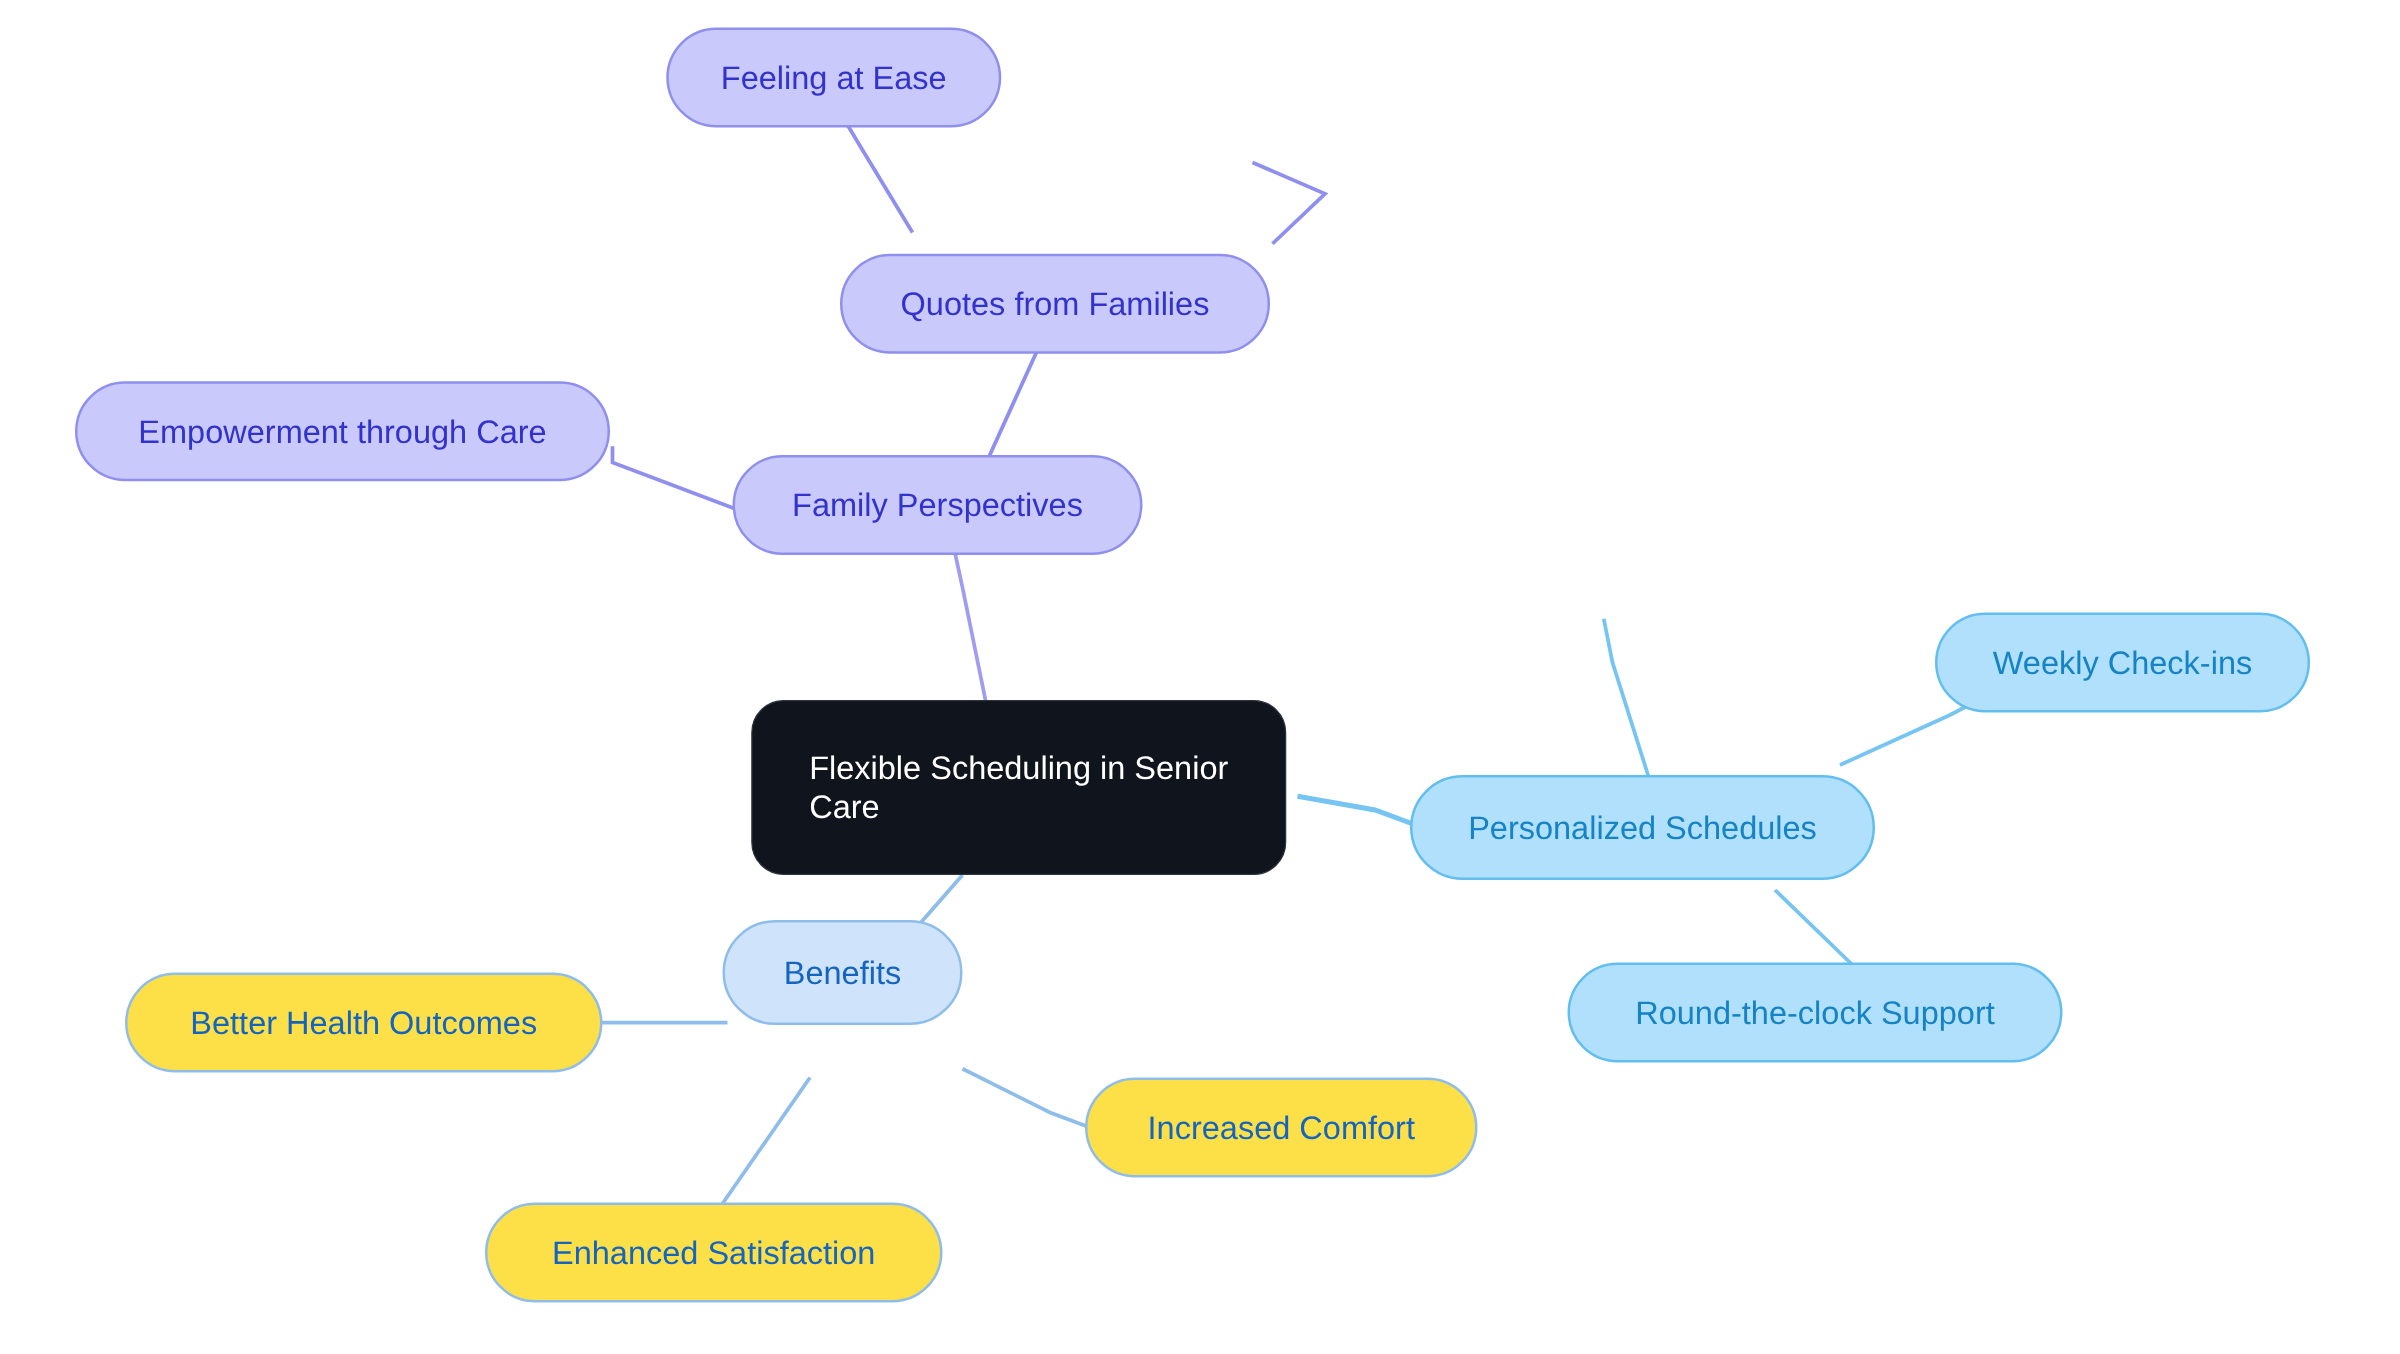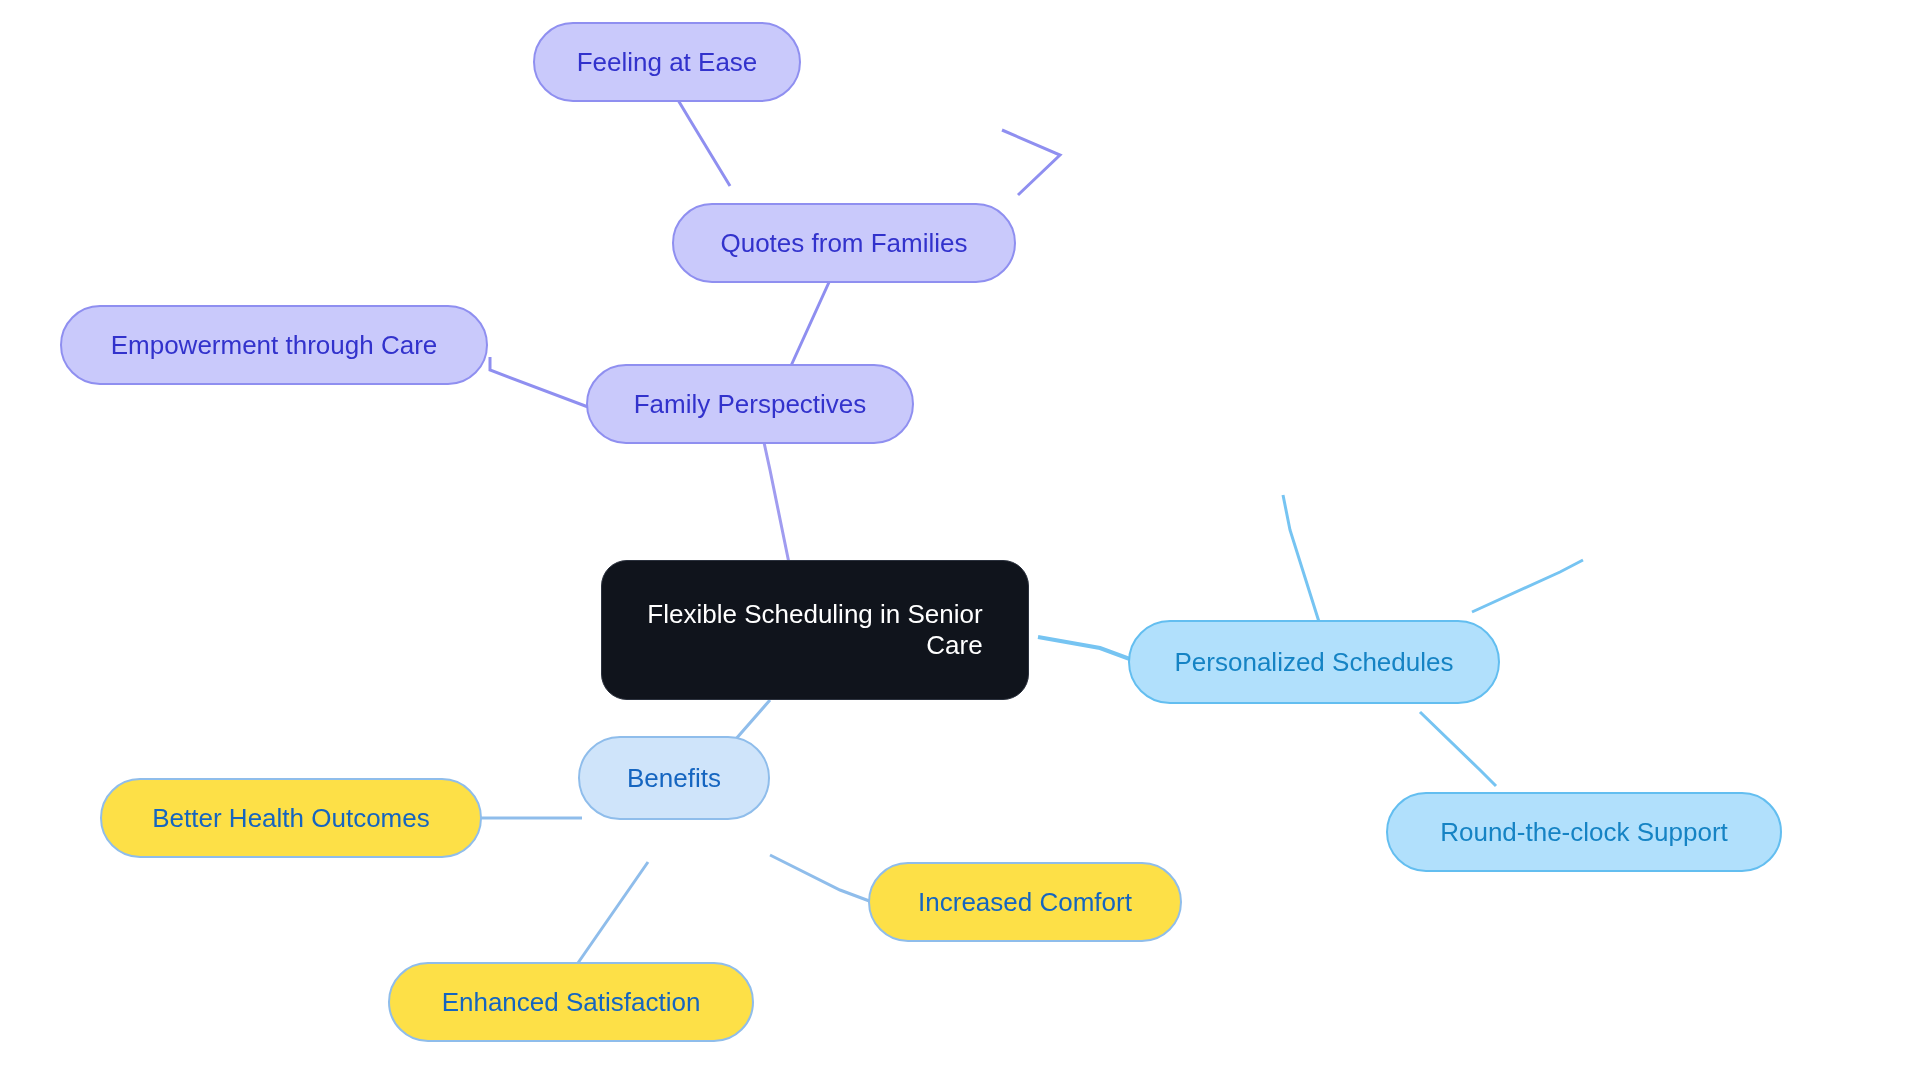--- a/index.html
+++ b/index.html
@@ -25,21 +25,21 @@
     width: 1920px;
     height: 1083px;
     pointer-events: none;
   }
   .node {
     position: absolute;
     box-sizing: border-box;
     display: flex;
     align-items: center;
     justify-content: center;
-    text-align: right;
+    text-align: left;
     border-radius: 999px;
     border-style: solid;
     border-width: 2px;
     padding: 0 18px;
     line-height: 1.18;
     white-space: pre-line;
   }
   .node-root {
     background: #10141c;
     border-color: #2b313d;
@@ -127,22 +127,23 @@
   <div class="node node-purple-branch" style="left:672px; top:182px; width:344px; height:80px;margin-top:21px;">Quotes from Families</div>
 
   <div class="node node-purple" style="left:533px; top:22px; width:268px; height:80px;">Feeling at Ease</div>
 
 
   <div class="node node-purple" style="left:60px; top:305px; width:428px; height:80px;">Empowerment through Care</div>
 
   <div class="node node-cyan-branch" style="left:1128px; top:620px; width:372px; height:84px;">Personalized Schedules</div>
 
 
+  <div class="node node-cyan" style="left:1548px; top:490px; width:300px; height:80px;">Weekly Check-ins</div>
 
-  <div class="node node-cyan" style="left:1386px; top:770px; width:396px; height:80px;margin-top:22px;">Round-the-clock Support</div>
+  <div class="node node-cyan" style="left:1254px; top:770px; width:396px; height:80px;">Round-the-clock Support</div>
 
   <div class="node node-paleblue-branch" style="left:578px; top:736px; width:192px; height:84px;">Benefits</div>
 
   <div class="node node-paleblue" style="left:100px; top:778px; width:382px; height:80px;">Better Health Outcomes</div>
 
   <div class="node node-paleblue" style="left:868px; top:862px; width:314px; height:80px;">Increased Comfort</div>
 
   <div class="node node-paleblue" style="left:388px; top:962px; width:366px; height:80px;">Enhanced Satisfaction</div>
 
 </div>

